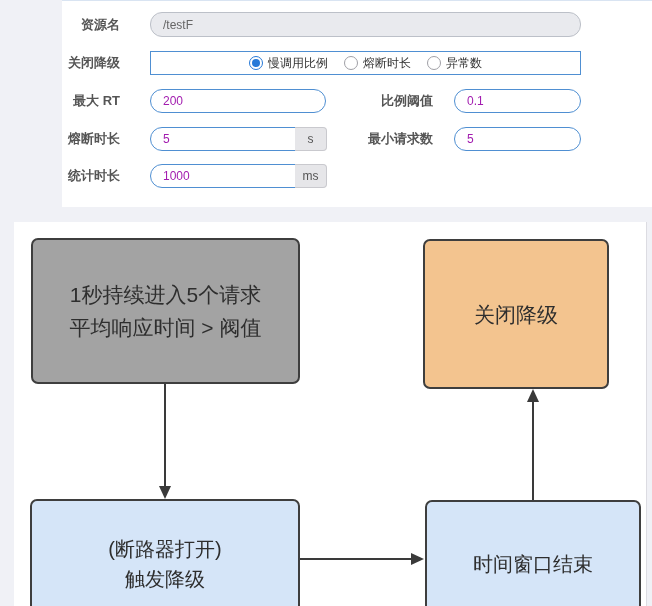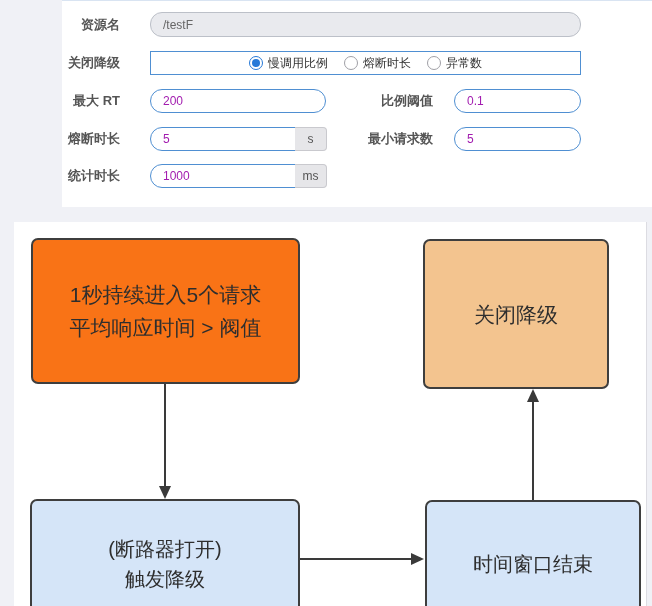--- a/index.html
+++ b/index.html
@@ -53,21 +53,21 @@
   
   .canvas{
     position:absolute;left:14px;top:222px;width:633px;height:384px;
     background:#ffffff;border-right:1px solid #dcdce2;box-sizing:border-box;
   }
   .node{
     position:absolute;box-sizing:border-box;border:2px solid #3e3e3e;border-radius:7px;
     display:flex;flex-direction:column;align-items:center;justify-content:center;
     text-align:center;color:#2e2e2e;font-size:21px;line-height:33px;
   }
-  .node.yellow{left:31px;top:238px;width:269px;height:146px;background:#f97316;}
+  .node.yellow{left:31px;top:238px;width:269px;height:146px;background:#a3a3a3;}
   .node.orange{left:423px;top:239px;width:186px;height:150px;background:#f3c48f;}
   .node.blue-left{left:30px;top:499px;width:270px;height:130px;background:#d5e5f8;font-size:20px;line-height:30px;}
   .node.blue-right{left:425px;top:500px;width:216px;height:128px;background:#d5e5f8;font-size:20px;}
   .arrows{position:absolute;left:0;top:0;width:652px;height:606px;pointer-events:none;}
 </style>
 </head>
 <body>
 
 <div class="panel">
 

